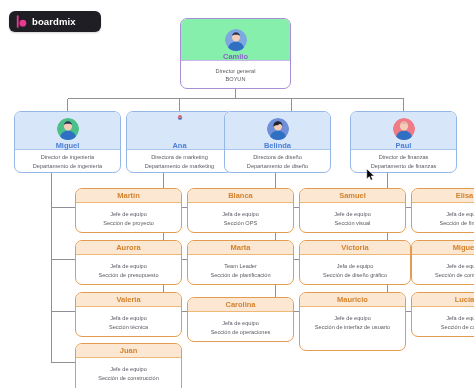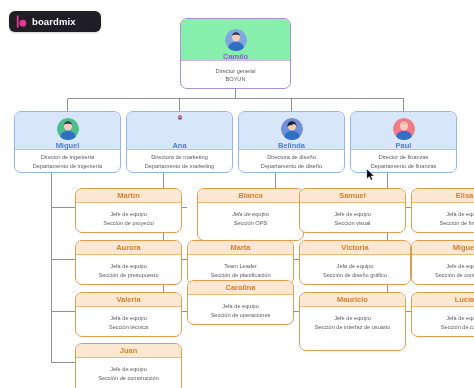--- a/index.html
+++ b/index.html
@@ -171,21 +171,21 @@
         <path d="M11.8 16c-.6-6 3.2-10 8.2-10s8.8 4 8.2 10c-.7-3-2.4-5-5-5.6-1.6 2.2-4.4 3-7.2 2.6-1.9.6-3.3 1.6-4.2 3z" fill="#1f2430"></path>
       </svg>
       <span class="node-name">Ana</span>
     </div>
     <div class="node-body" style="height:23px;">
       <span class="node-line">Directora de marketing</span>
       <span class="node-line">Departamento de marketing</span>
     </div>
   </div>
 
-  <div class="node n-dept" style="left:238px;top:111px;width:107px;height:62px;">
+  <div class="node n-dept" style="left:224px;top:111px;width:107px;height:62px;">
     <div class="node-head" style="height:38px;">
       <svg class="avatar" viewBox="0 0 40 40" xmlns="http://www.w3.org/2000/svg">
         <circle cx="20" cy="20" r="20" fill="#6f8fd8"></circle>
         <path d="M20 23c7.5 0 13 5 14 10v7H6v-7c1-5 6.5-10 14-10z" fill="#2f6fc4"></path>
         <circle cx="20" cy="15" r="7.5" fill="#f3cdb8"></circle>
         <path d="M11.8 16c-.6-6 3.2-10 8.2-10s8.8 4 8.2 10c-.7-3-2.4-5-5-5.6-1.6 2.2-4.4 3-7.2 2.6-1.9.6-3.3 1.6-4.2 3z" fill="#1f2430"></path>
       </svg>
       <span class="node-name">Belinda</span>
     </div>
     <div class="node-body" style="height:23px;">
@@ -243,41 +243,41 @@
   <div class="node n-leaf" style="left:75px;top:343px;width:107px;height:59px;">
     <div class="node-head" style="height:14px;">
       <span class="node-name">Juan</span>
     </div>
     <div class="node-body" style="height:31px;">
       <span class="node-line">Jefe de equipo</span>
       <span class="node-line">Sección de construcción</span>
     </div>
   </div>
 
-  <div class="node n-leaf" style="left:197px;top:188px;width:107px;height:53px;font-style:italic;">
+  <div class="node n-leaf" style="left:187px;top:188px;width:107px;height:45px;">
     <div class="node-head" style="height:14px;">
       <span class="node-name">Blanca</span>
     </div>
     <div class="node-body" style="height:31px;">
       <span class="node-line">Jefa de equipo</span>
       <span class="node-line">Sección OPS</span>
     </div>
   </div>
 
   <div class="node n-leaf" style="left:187px;top:240px;width:107px;height:45px;">
     <div class="node-head" style="height:14px;">
       <span class="node-name">Marta</span>
     </div>
     <div class="node-body" style="height:31px;">
       <span class="node-line">Team Leader</span>
       <span class="node-line">Sección de planificación</span>
     </div>
   </div>
 
-  <div class="node n-leaf" style="left:187px;top:280px;width:107px;height:45px;">
+  <div class="node n-leaf" style="left:187px;top:297px;width:107px;height:45px;">
     <div class="node-head" style="height:14px;">
       <span class="node-name">Carolina</span>
     </div>
     <div class="node-body" style="height:31px;">
       <span class="node-line">Jefa de equipo</span>
       <span class="node-line">Sección de operaciones</span>
     </div>
   </div>
 
   <div class="node n-leaf" style="left:299px;top:188px;width:107px;height:45px;">

